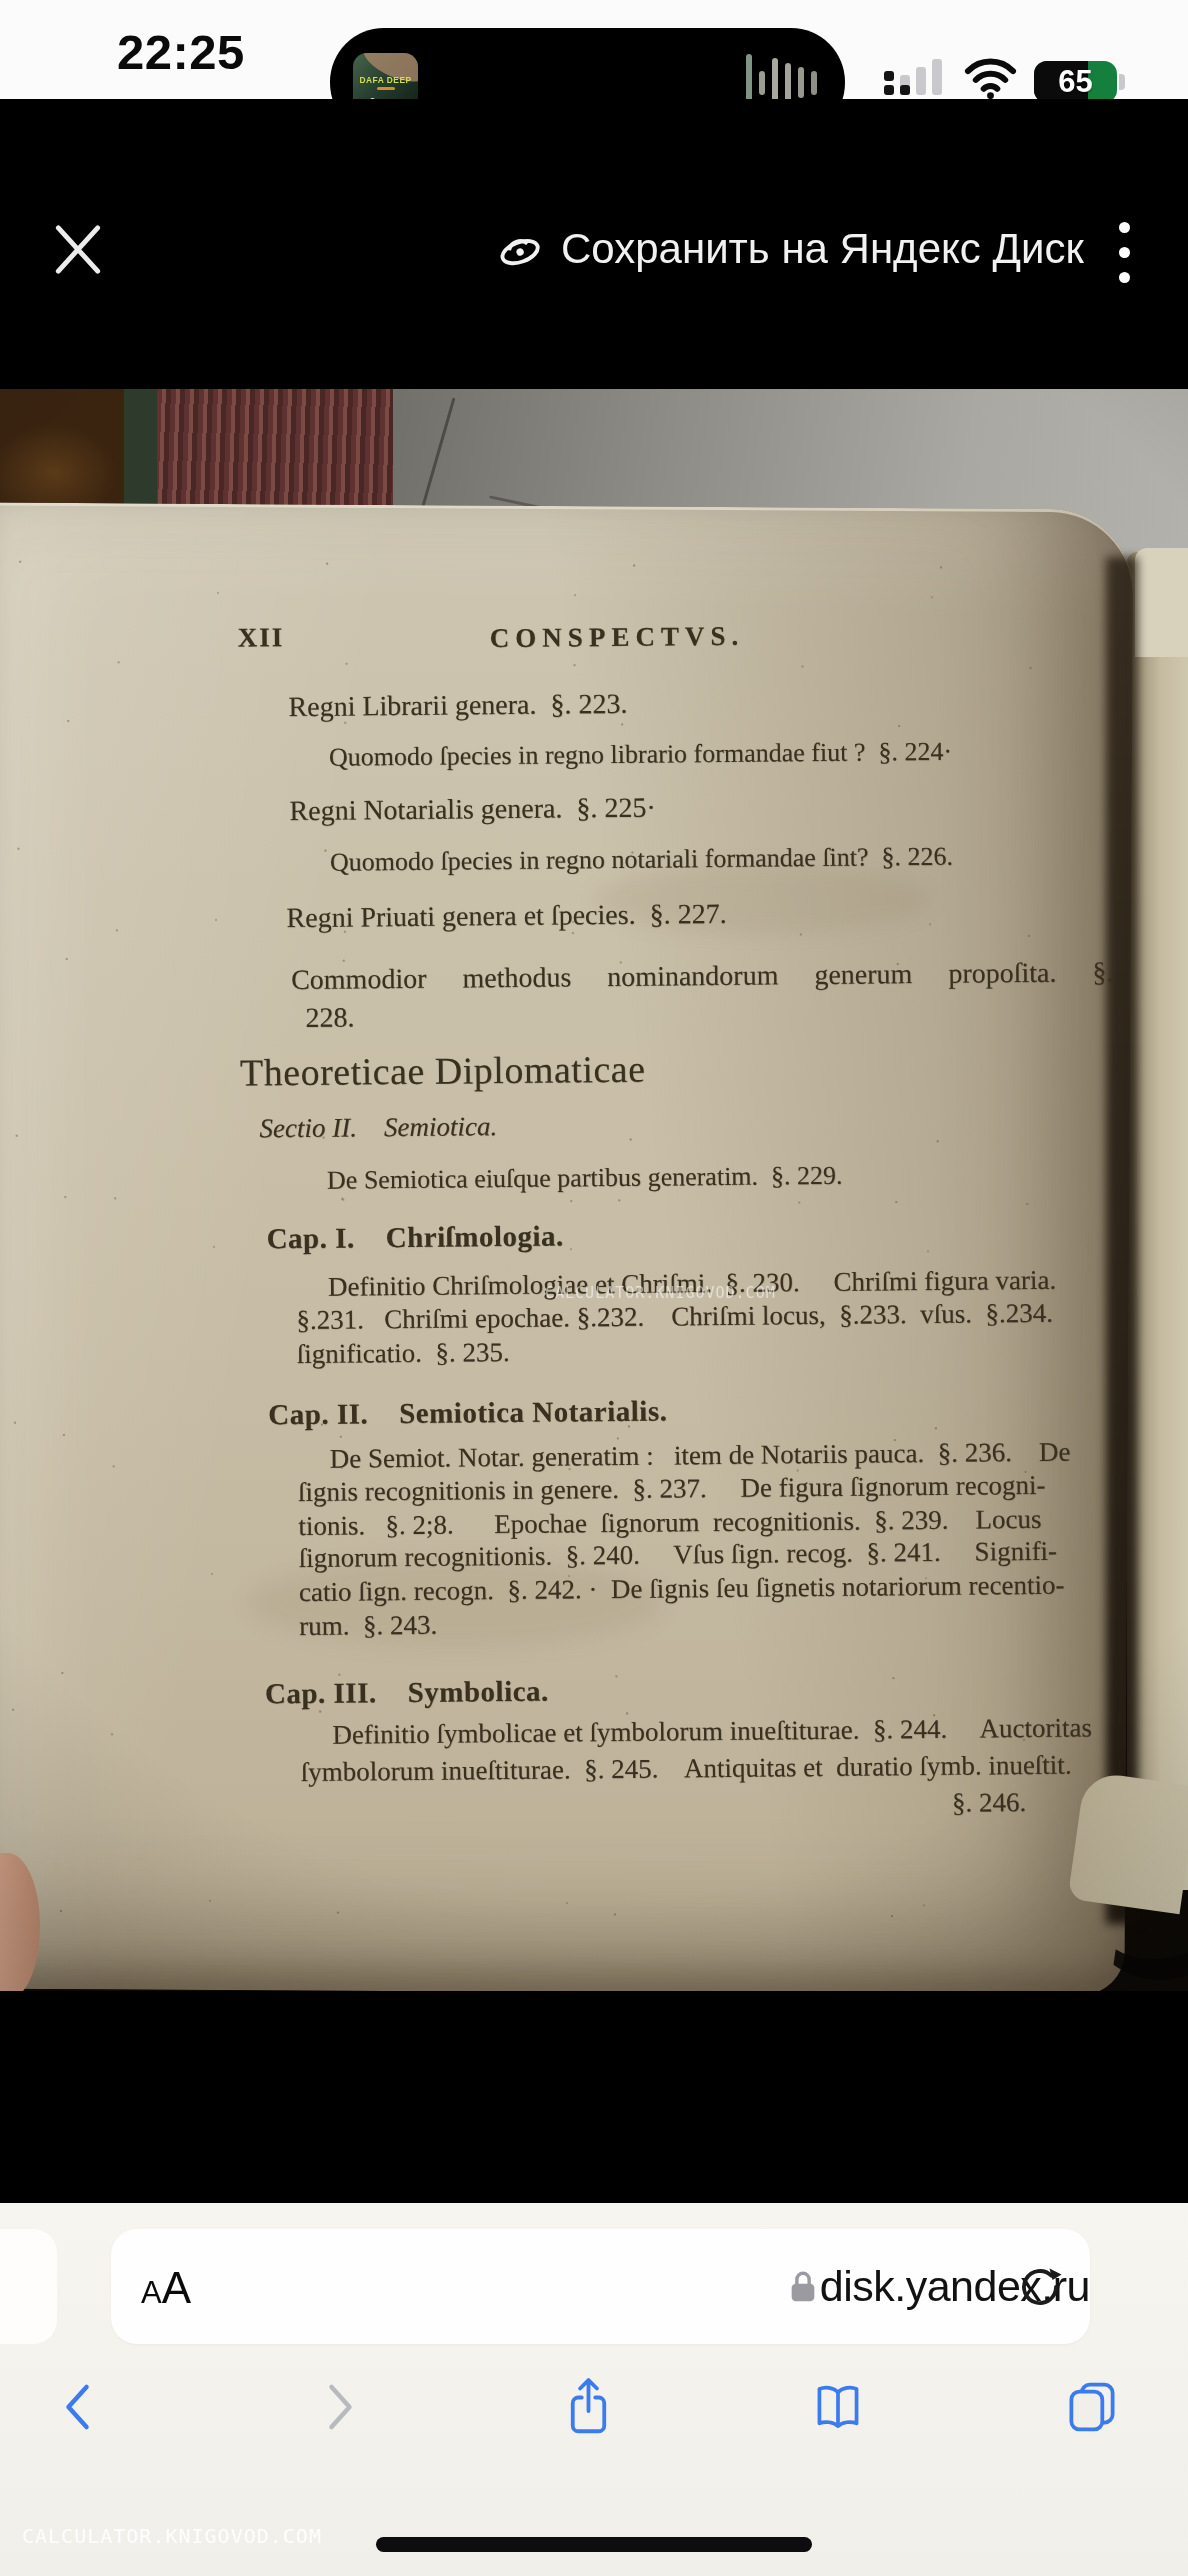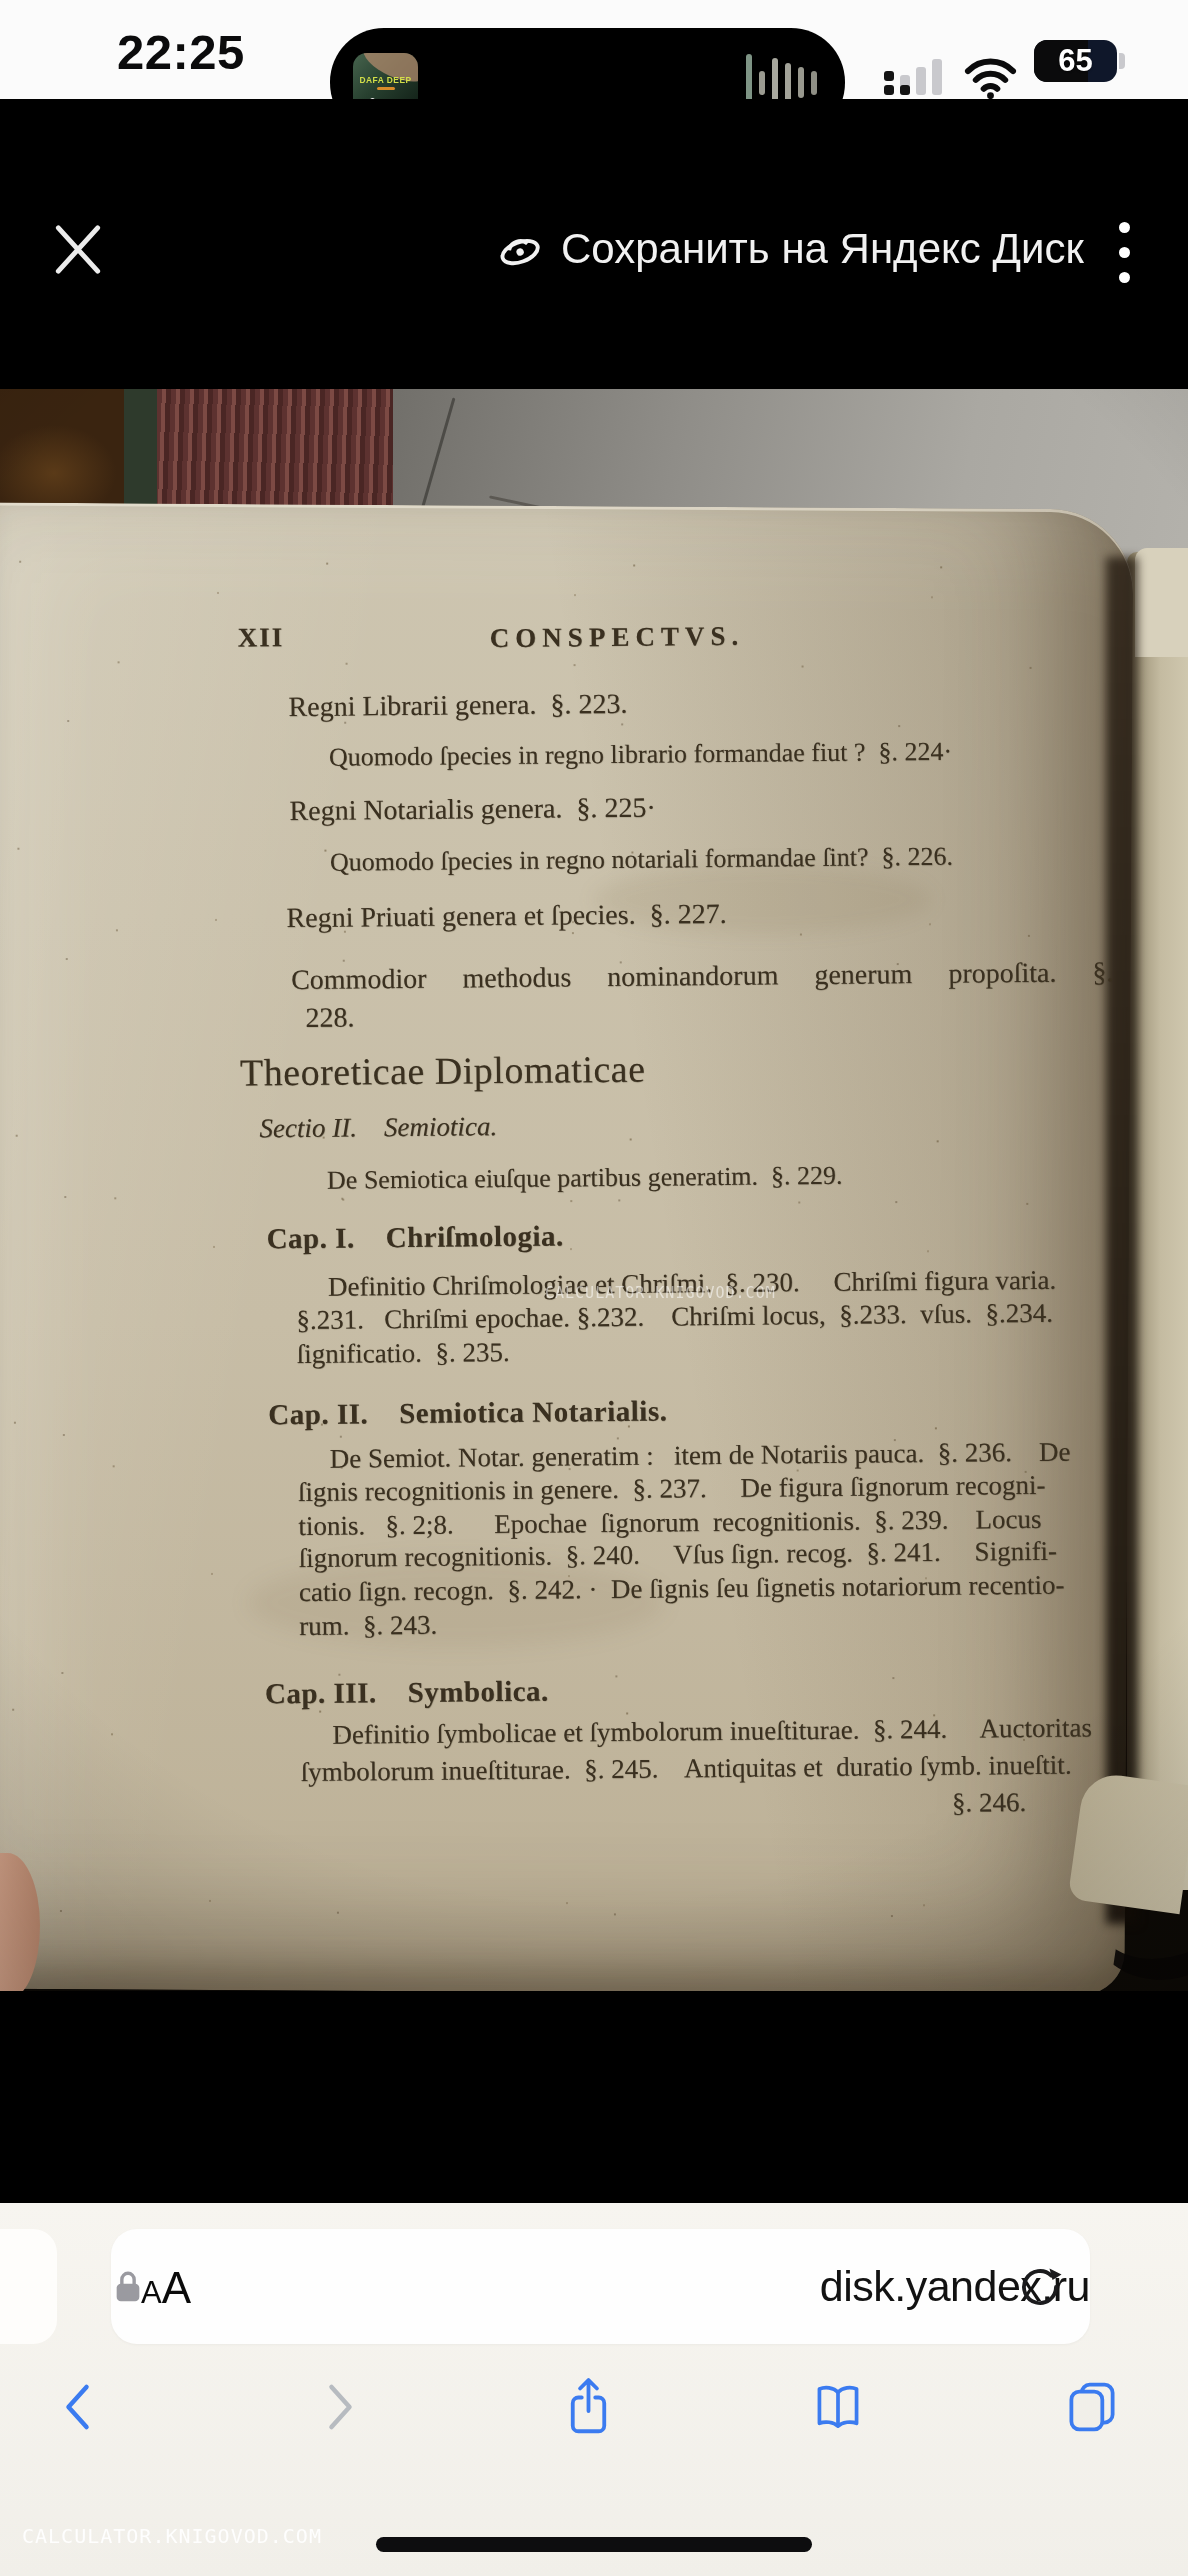--- a/index.html
+++ b/index.html
@@ -29,21 +29,21 @@
   .wave i:nth-child(6){height:24px;background:#8f8f85;}
   .sig{position:absolute;left:884px;top:57px;width:63px;height:38px;}
   .sig i{position:absolute;bottom:0;width:10px;border-radius:3px;background:#c9c9cd;}
   .sig i:nth-child(1){left:0;height:10px;background:#141414;}
   .sig i:nth-child(2){left:0;bottom:14px;height:10px;background:#141414;border-radius:3px;}
   .sig i:nth-child(3){left:16px;height:20px;}
   .sig i:nth-child(4){left:16px;height:10px;background:#141414;}
   .sig i:nth-child(5){left:32px;height:28px;}
   .sig i:nth-child(6){left:48px;height:36px;}
   .wifi{position:absolute;left:963px;top:55px;}
-  .batt{position:absolute;left:1034px;top:40px;width:83px;height:42px;border-radius:13px;background:#0f172a;}
+  .batt{position:absolute;left:1034px;top:61px;width:83px;height:42px;border-radius:13px;background:#15803d;}
   .batt-fill{position:absolute;left:0;top:0;width:54px;height:42px;border-radius:13px 0 0 13px;background:#0b0b0c;}
   .batt-nub{position:absolute;right:-8px;top:13px;width:6px;height:16px;border-radius:0 4px 4px 0;background:#c9c9cd;}
   .batt-label{position:absolute;inset:0;display:flex;align-items:center;justify-content:center;
         color:#fff;font-size:31px;font-weight:700;text-shadow:0 1px 2px rgba(0,0,0,.55);}
 
   
   .appheader{position:absolute;left:0;top:99px;width:1189px;height:290px;background:#000;}
   .close-btn{position:absolute;left:48px;top:119px;width:59px;height:63px;display:flex;align-items:center;justify-content:center;}
   .titlegroup{position:absolute;left:493px;top:117px;height:65px;display:flex;align-items:center;gap:16px;}
   .apptitle{color:#f1f1f1;font-size:42px;white-space:nowrap;}
@@ -123,21 +123,21 @@
 
   
   .chrome{position:absolute;left:0;top:2203px;width:1189px;height:373px;
         background:linear-gradient(#f7f5f0,#f1efe9);}
   .stub{position:absolute;left:-30px;top:26px;width:87px;height:115px;border-radius:24px;background:#fefdfb;}
   .urlcard{position:absolute;left:111px;top:26px;width:979px;height:115px;border-radius:26px;background:#fefefe;
         box-shadow:0 1px 3px rgba(0,0,0,.04);}
   .aa{position:absolute;left:30px;top:0;height:115px;display:flex;align-items:baseline;padding-top:34px;
         color:#0a0a0a;}
   .aa .a1{font-size:31px;} .aa .a2{font-size:44px;}
-  .urlcenter{position:absolute;inset:0;display:flex;align-items:center;justify-content:space-between;gap:0;}
+  .urlcenter{position:absolute;inset:0;display:flex;align-items:center;justify-content:flex-end;gap:0;}
   .url{font-size:43px;color:#121212;letter-spacing:-0.5px;}
   .reload{position:absolute;right:26px;top:0;height:115px;display:flex;align-items:center;}
   .toolbar-btn{position:absolute;top:174px;width:59px;height:59px;transform:translateX(-50%);
         display:flex;align-items:center;justify-content:center;}
   .tb-back{left:79px;} .tb-fwd{left:338px;} .tb-share{left:588px;} .tb-book{left:838px;} .tb-tabs{left:1092px;}
   .wm-bottom{position:absolute;left:22px;top:321px;font-family:"DejaVu Sans Mono","Liberation Mono",monospace;
         font-size:20px;color:rgba(255,255,255,.92);letter-spacing:1px;}
   .homebar{position:absolute;left:376px;top:334px;width:436px;height:15px;border-radius:8px;background:#0d0d0f;}
 </style>
 </head>

